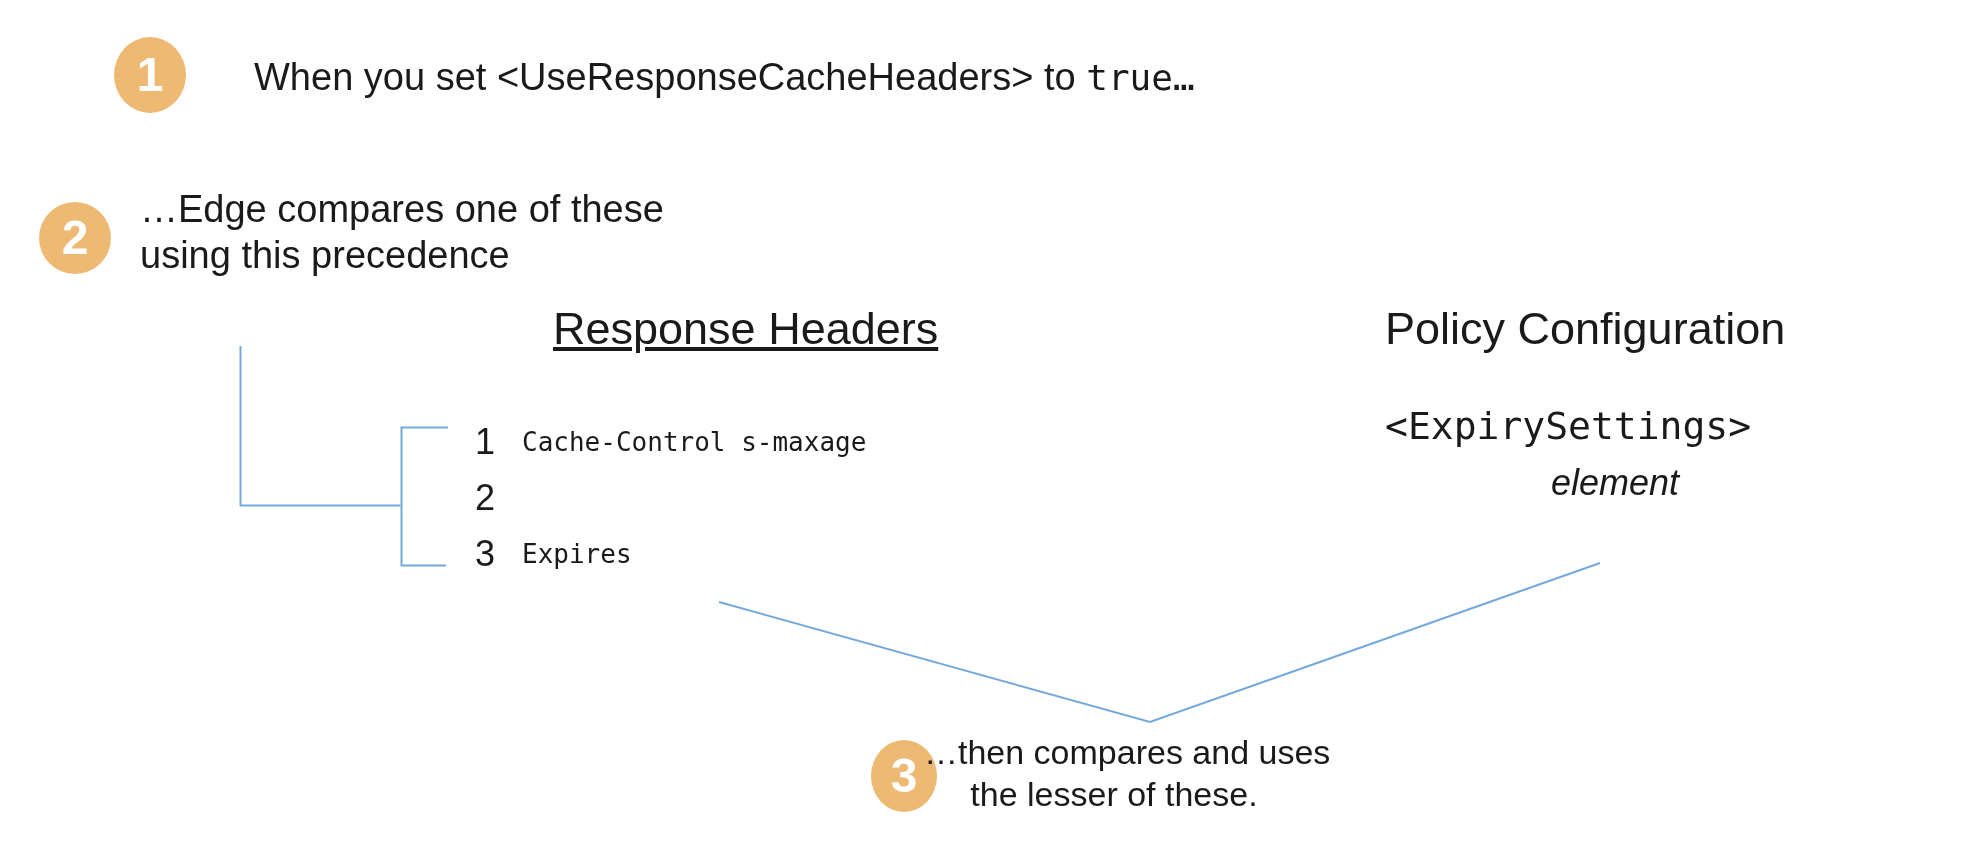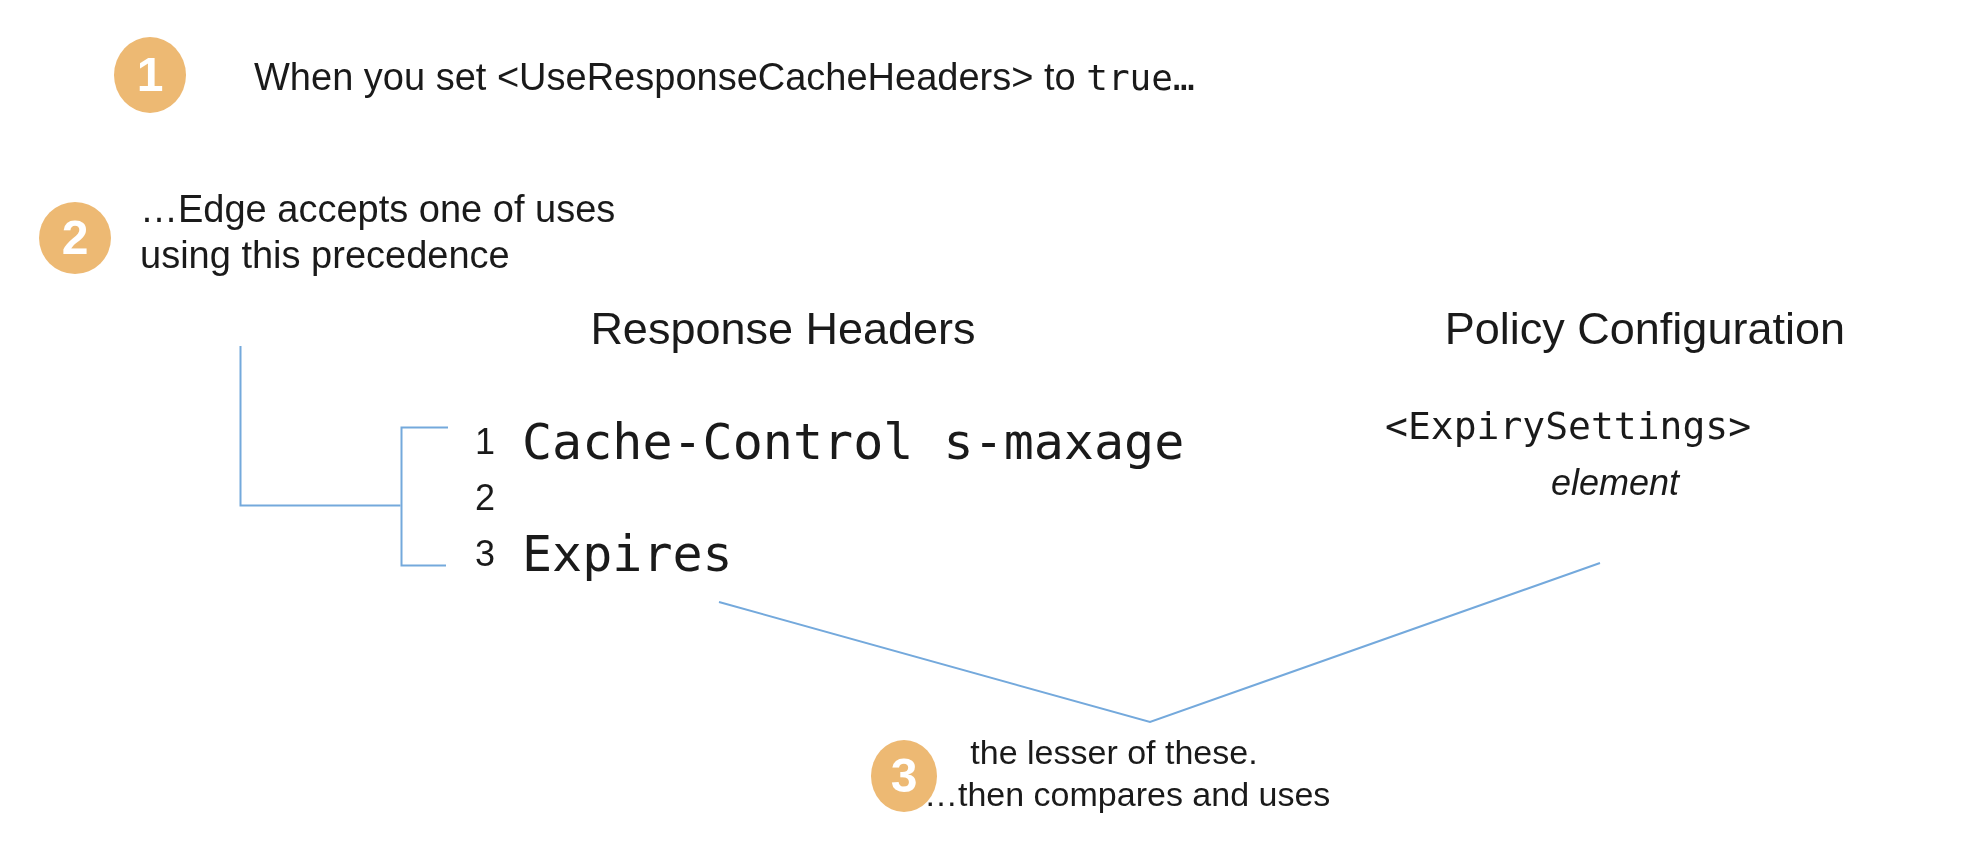--- a/index.html
+++ b/index.html
@@ -31,31 +31,31 @@
   #step1-text .mono { font-size: 36px; }
 
   #step2-badge { left: 39px; top: 202px; width: 72px; height: 72px; }
   #step2-text {
     position: absolute; left: 140px; top: 186px;
     font-size: 38px; line-height: 46px; white-space: nowrap;
   }
 
   #rh-title {
     position: absolute; left: 553px; top: 303px; width: 460px;
-    text-align: center; font-size: 45px; white-space: nowrap;
+    text-align: left; font-size: 45px; white-space: nowrap; text-decoration: underline;
   }
   #pc-title {
     position: absolute; left: 1385px; top: 303px; width: 460px;
-    text-align: right; font-size: 45px; white-space: nowrap;
+    text-align: left; font-size: 45px; white-space: nowrap;
   }
 
   #rh-list { position: absolute; left: 470px; top: 414px; }
   .rh-row { height: 56px; display: flex; align-items: center; white-space: nowrap; }
   .rh-rank { width: 30px; text-align: center; font-size: 36px; margin-right: 22px; }
-  .rh-label { font-size: 50px; }
+  .rh-label { font-size: 26px; }
 
   #pc-code {
     position: absolute; left: 1385px; top: 404px; width: 460px;
     font-size: 38px; white-space: nowrap;
   }
   #pc-caption {
     position: absolute; left: 1385px; top: 462px; width: 460px;
     text-align: center; font-size: 36px; white-space: nowrap; font-style: italic;
   }
 
@@ -87,21 +87,21 @@
 <div class="badge" id="step1-badge">
   <span>1</span>
 </div>
 <div id="step1-text"><span>When you set &lt;UseResponseCacheHeaders&gt; to </span><span class="mono">true…</span>
 </div>
 
 <div class="badge" id="step2-badge">
   <span>2</span>
 </div>
 <div id="step2-text">
-  <div>…Edge accepts one of uses</div>
+  <div>…Edge compares one of these</div>
   <div>using this precedence</div>
 </div>
 
 <div id="rh-title">Response Headers</div>
 <div id="rh-list">
   <div class="rh-row">
     <span class="rh-rank">1</span>
     <span class="rh-label mono">Cache-Control s-maxage</span>
   </div>
   <div class="rh-row">
@@ -114,15 +114,15 @@
 </div>
 
 <div id="pc-title">Policy Configuration</div>
 <div id="pc-code" class="mono">&lt;ExpirySettings&gt;</div>
 <div id="pc-caption">element</div>
 
 <div class="badge" id="step3-badge">
   <span>3</span>
 </div>
 <div id="step3-text">
+  <div>…then compares and uses</div>
   <div>the lesser of these.</div>
-  <div>…then compares and uses</div>
 </div>
 
 </body></html>

